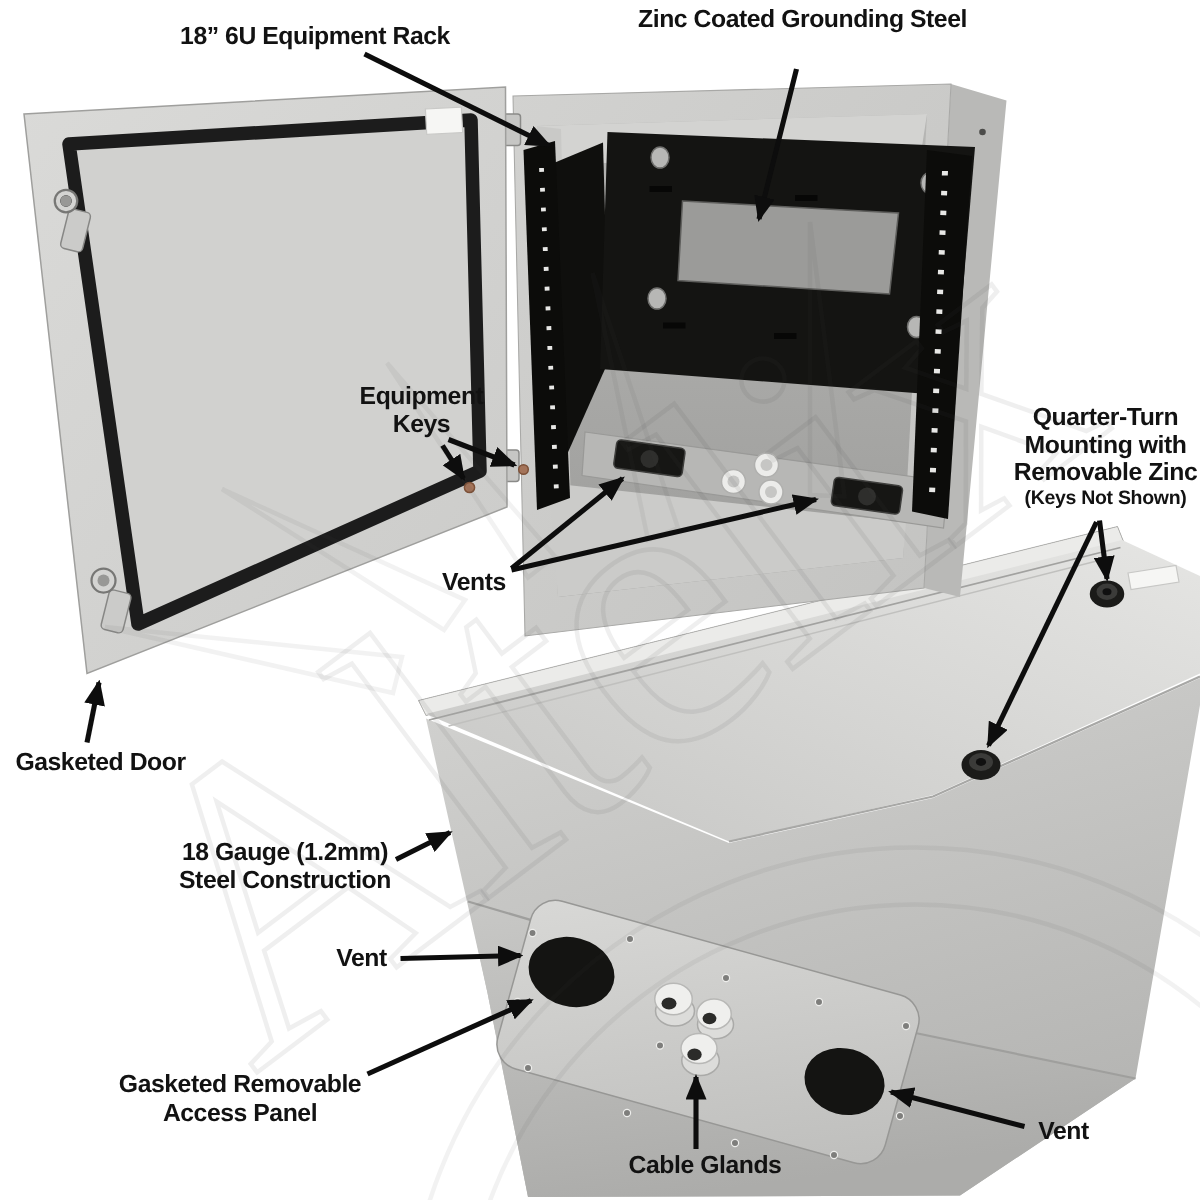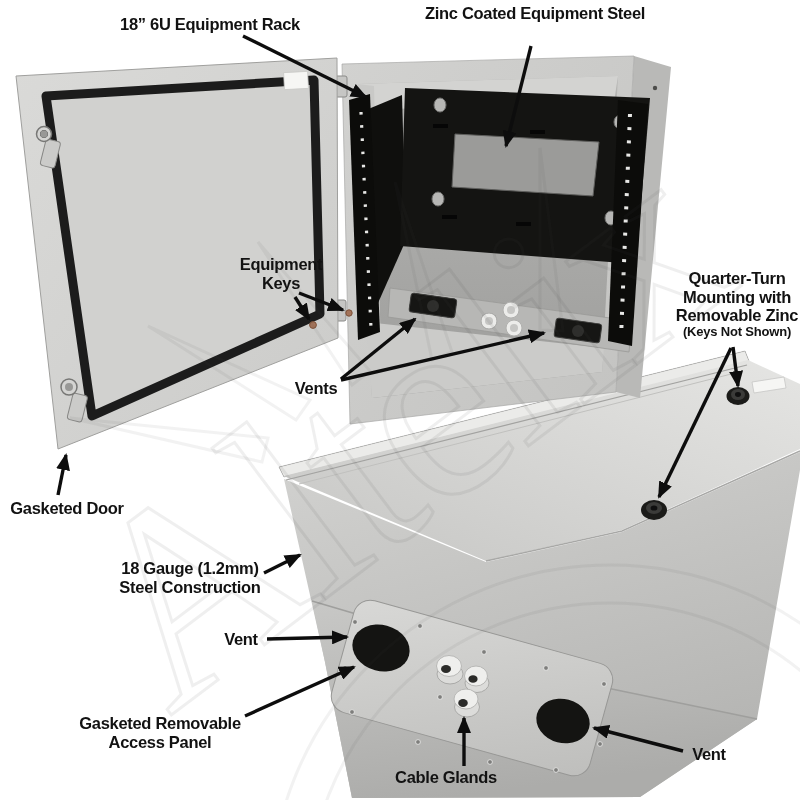--- a/index.html
+++ b/index.html
@@ -236,21 +236,21 @@
     <line class="arrow" x1="464" y1="766" x2="464" y2="718" marker-end="url(#ah)"></line>
     <line class="arrow" x1="683" y1="751" x2="594" y2="728" marker-end="url(#ah)"></line>
   </g>
 </svg>
 
   <div class="lbl" style="left:210px;top:15px">
     <span class="ln">18” 6U Equipment Rack</span>
   </div>
 
   <div class="lbl" style="left:535px;top:4px">
-    <span class="ln">Zinc Coated Equipment Steel</span>
+    <span class="ln">Zinc Coated Grounding Steel</span>
   </div>
 
   <div class="lbl" style="left:281px;top:255px">
     <span class="ln">Equipment</span>
     <span class="ln">Keys</span>
   </div>
 
   <div class="lbl" style="left:737px;top:269px">
     <span class="ln">Quarter-Turn</span>
     <span class="ln">Mounting with</span>
@@ -273,21 +273,21 @@
 
   <div class="lbl" style="left:241px;top:630px">
     <span class="ln">Vent</span>
   </div>
 
   <div class="lbl" style="left:160px;top:714px">
     <span class="ln">Gasketed Removable</span>
     <span class="ln">Access Panel</span>
   </div>
 
-  <div class="lbl" style="left:446px;top:768px">
+  <div class="lbl" style="left:470px;top:768px">
     <span class="ln">Cable Glands</span>
   </div>
 
   <div class="lbl" style="left:709px;top:745px">
     <span class="ln">Vent</span>
   </div>
 
 </div>
 
 </body></html>

